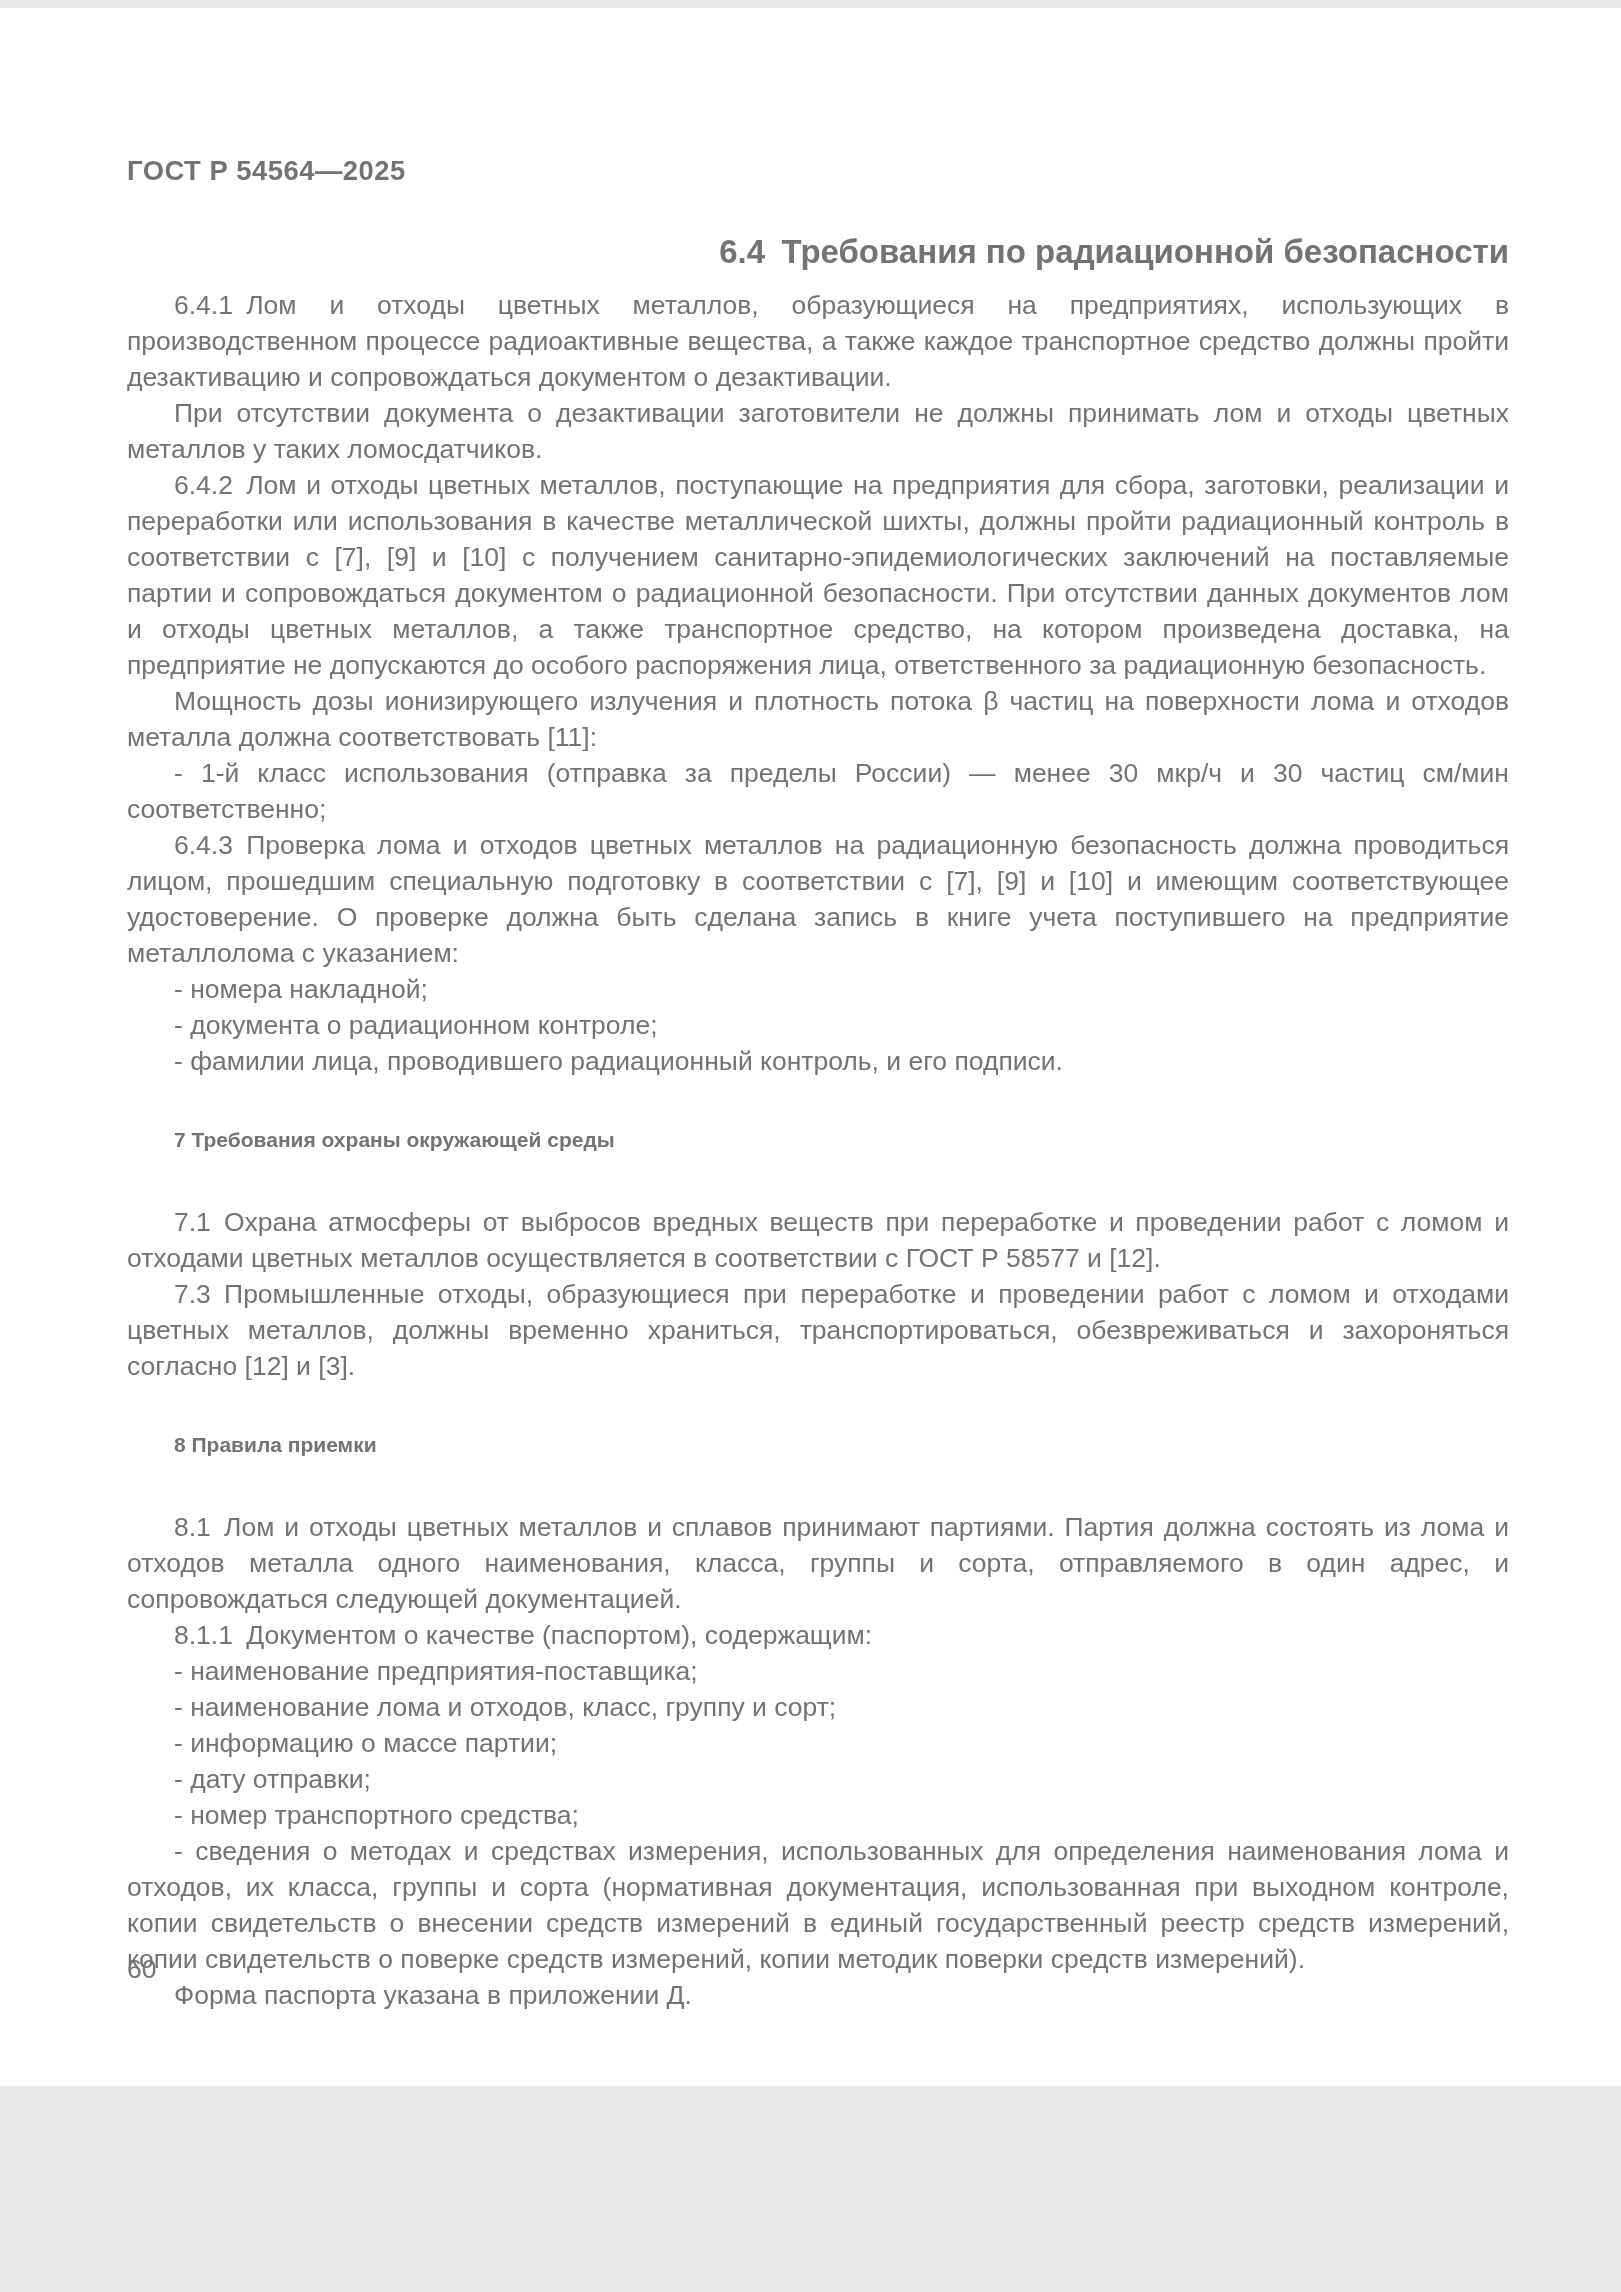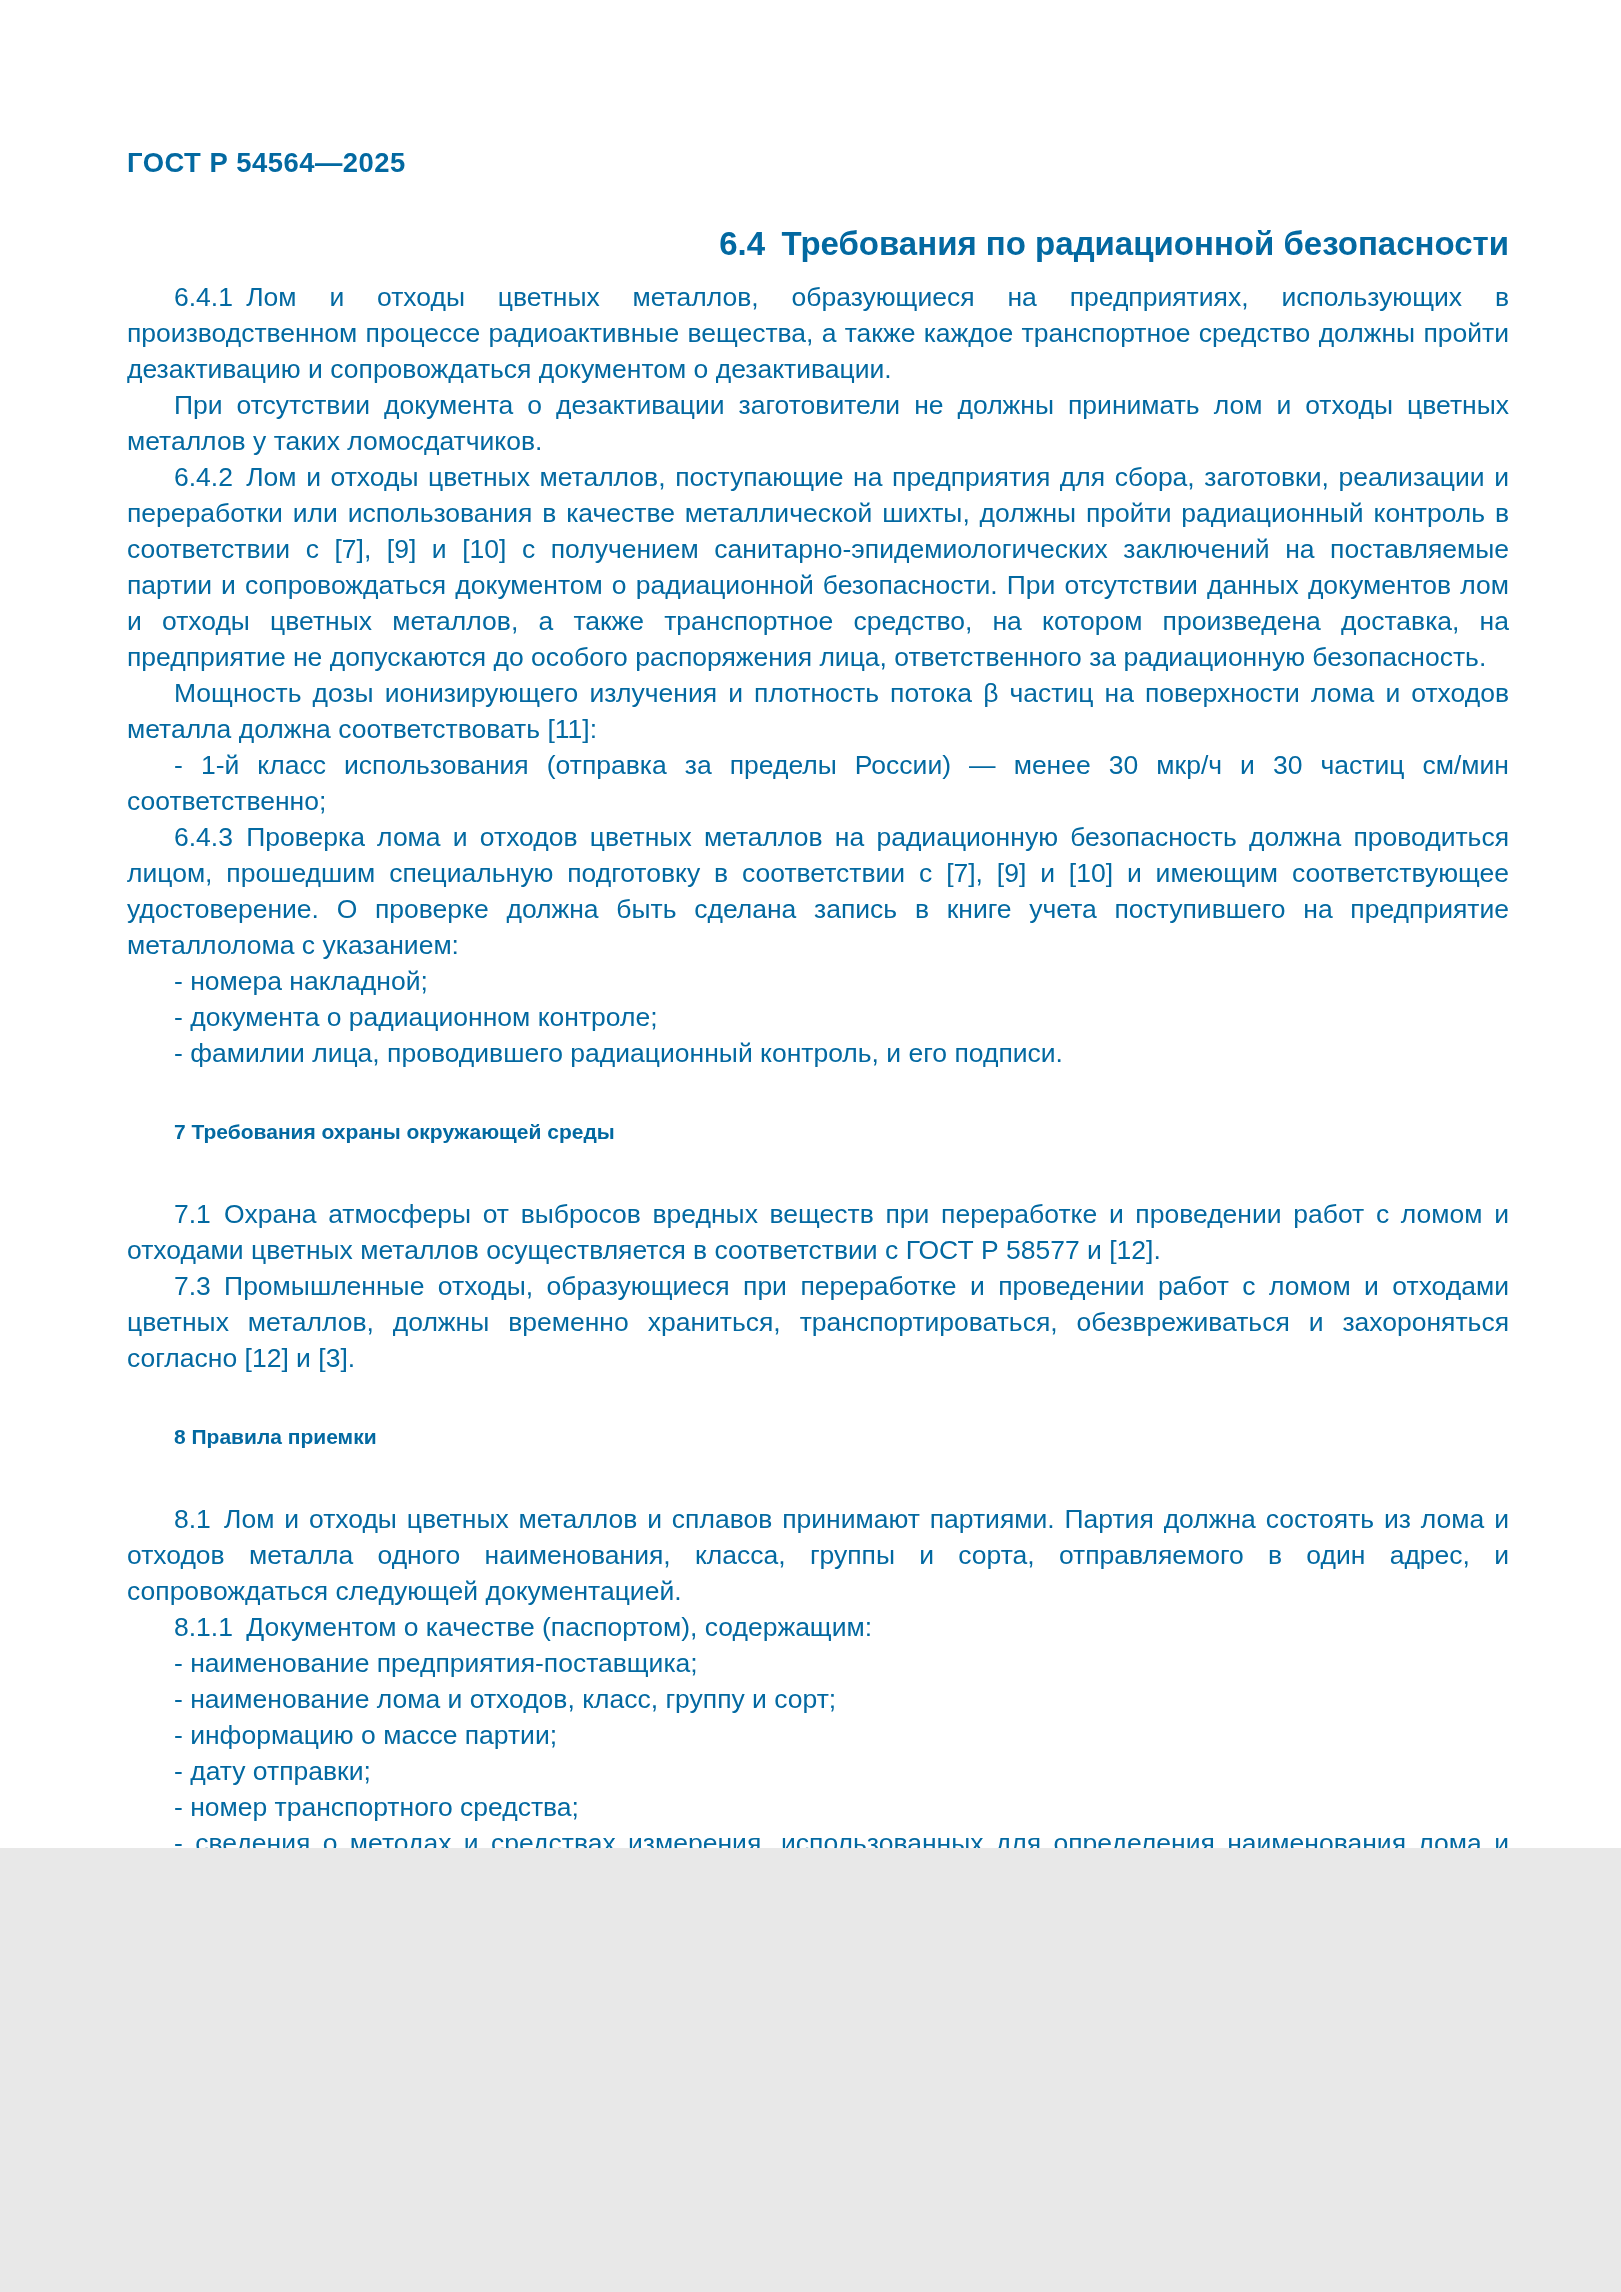--- a/index.html
+++ b/index.html
@@ -3,25 +3,25 @@
 <meta charset="utf-8">
 <style>
   html, body {
     margin: 0;
     padding: 0;
     background: #e8e8e8;
   }
   .page {
     position: relative;
     width: 1621px;
-    height: 1848px;
-    margin: 0 auto;
+    height: 2078px;
+    margin: 8px auto;
     background: #ffffff;
     font-family: "Liberation Sans", sans-serif;
-    color: #0369a1;
+    color: #737373;
     box-sizing: border-box;
     padding: 145px 112px 0 127px;
     overflow: hidden;
   }
   .doc-header {
     font-size: 27.4px;
     font-weight: 700;
     line-height: 35px;
     letter-spacing: 0.5px;
   }

